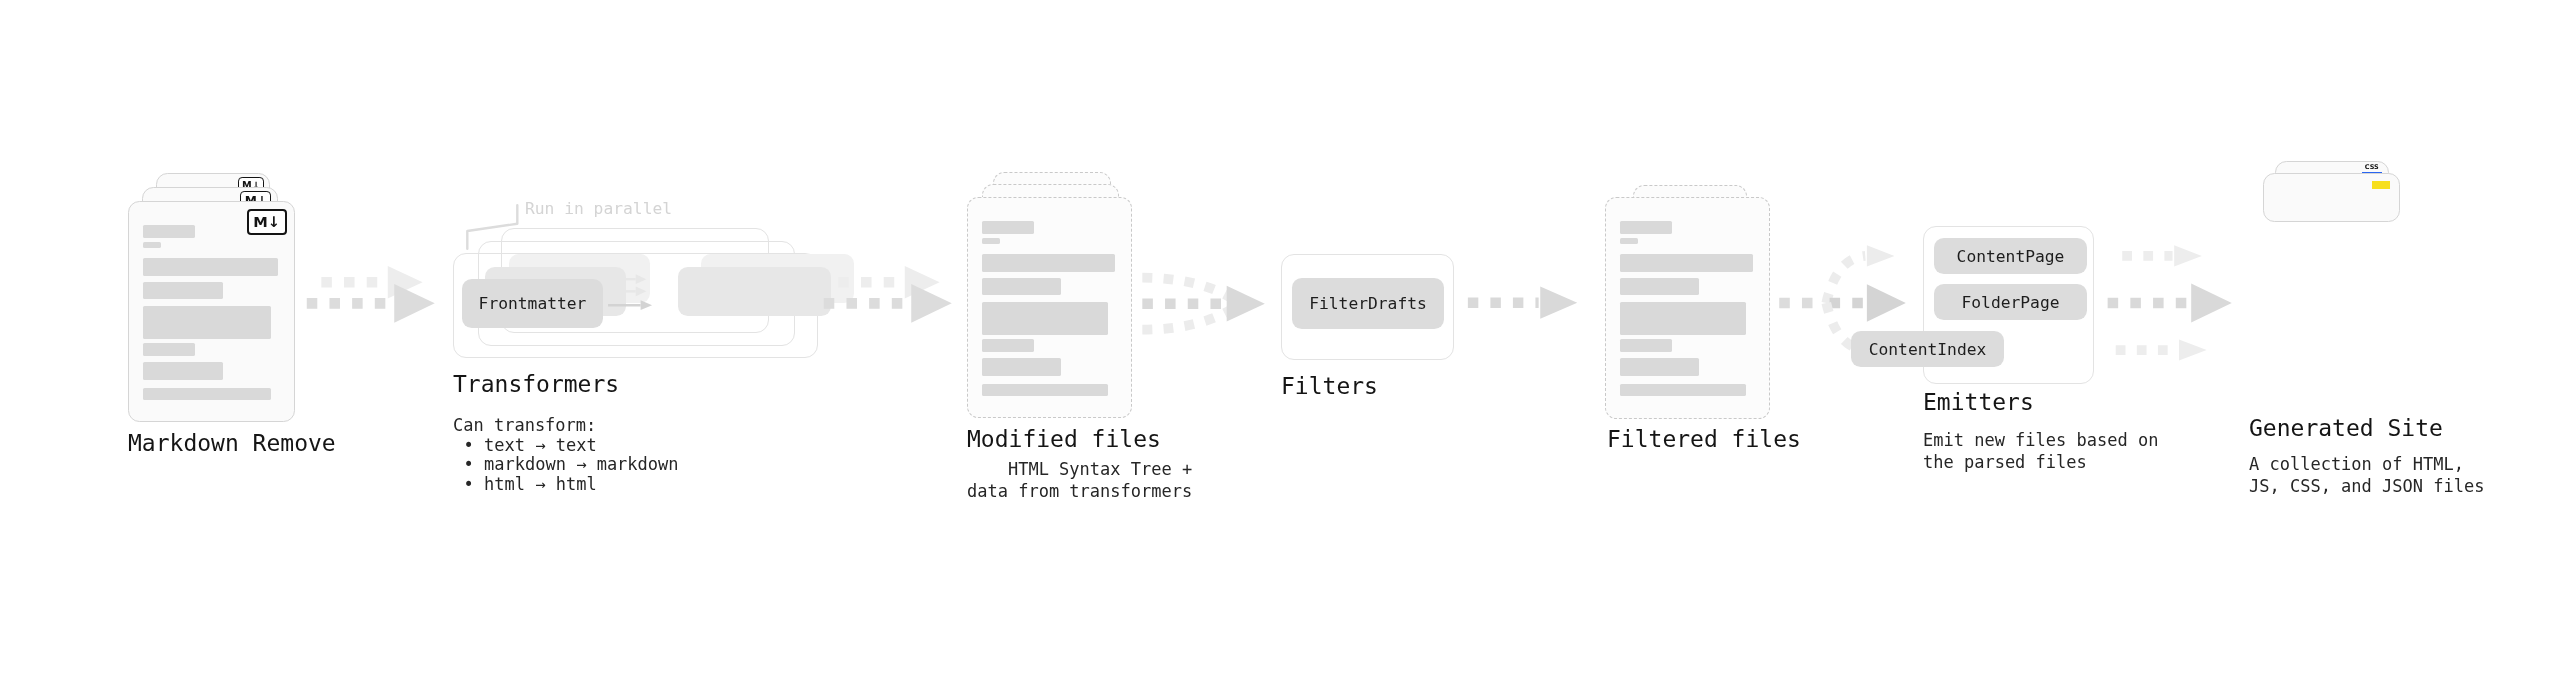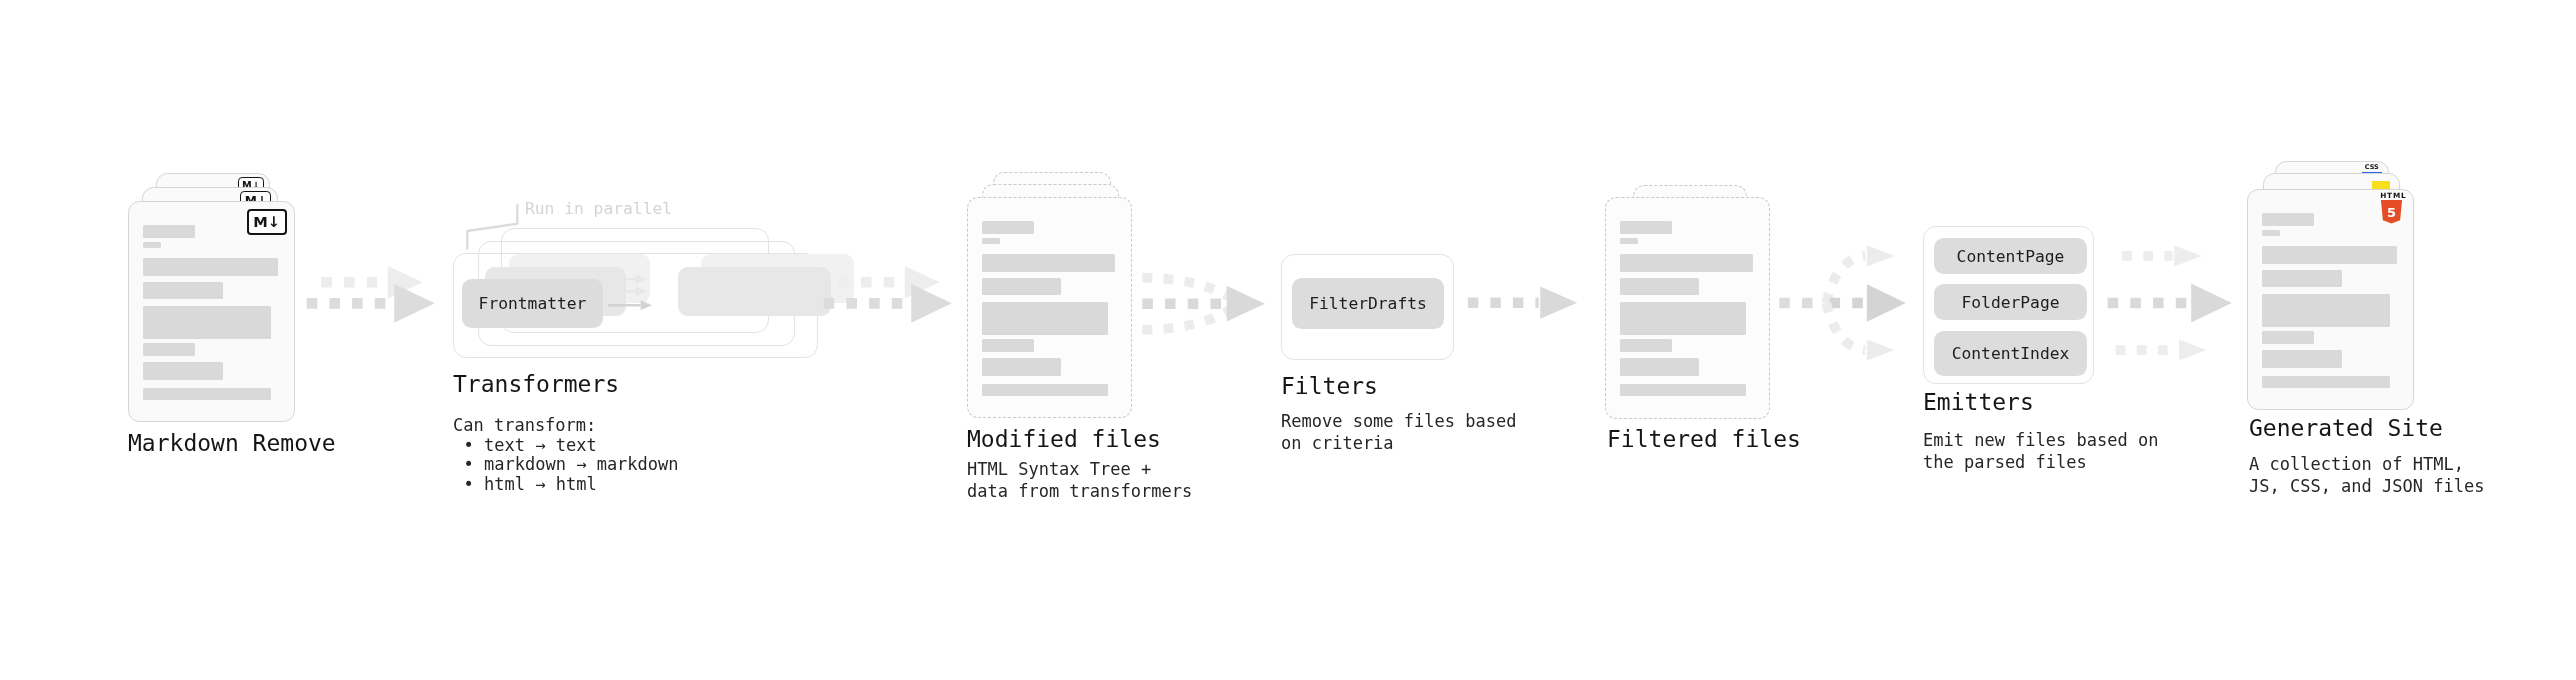--- a/index.html
+++ b/index.html
@@ -124,35 +124,33 @@
       <div class="bar b2"></div>
       <div class="bar b3"></div>
       <div class="bar b4"></div>
       <div class="bar b5"></div>
       <div class="bar b6"></div>
       <div class="bar b7"></div>
       <div class="bar b8"></div>
     </div>
   </div>
   <div class="stage-label" style="left:967px;top:426px;">Modified files</div>
-  <div class="stage-desc" style="left:967px;top:458px;">HTML Syntax Tree +
+  <div class="stage-desc" style="left:967px;top:458px;text-align:right;">HTML Syntax Tree +
 data from transformers</div>
 
   <svg class="abs" style="left:1139px;top:268px;" width="134" height="73" viewBox="0 0 165 90">
     <path d="M4,12 Q70,12 112,36" stroke="#ececec" stroke-width="12" stroke-dasharray="12 14" fill="none"></path>
     <path d="M4,76 Q70,76 112,52" stroke="#ececec" stroke-width="12" stroke-dasharray="12 14" fill="none"></path>
     <line x1="4" y1="44" x2="106" y2="44" stroke="#d9d9d9" stroke-width="13" stroke-dasharray="13 15"></line>
     <polygon points="108,22 155,44 108,66" fill="#d9d9d9"></polygon>
   </svg>
 
   <div class="frame" style="left:1281px;top:254px;width:173px;height:106px;"></div>
   <div class="pill" style="left:1292px;top:278px;width:152px;height:51px;">FilterDrafts</div>
   <div class="stage-label" style="left:1281px;top:373px;text-align:right;">Filters</div>
-  <div class="stage-desc" style="left:1281px;top:410px;">Remove some files based
-on criteria</div>
 
   <svg class="abs" style="left:1464px;top:285px;" width="130" height="37" viewBox="0 0 160 46">
     <line x1="4" y1="22" x2="92" y2="22" stroke="#d9d9d9" stroke-width="13" stroke-dasharray="13 15"></line>
     <polygon points="94,2 140,22 94,42" fill="#d9d9d9"></polygon>
   </svg>
 
   <div class="card dashed z1" style="left:1633px;top:185px;width:114px;height:39px;"></div>
   <div class="card dashed z3" style="left:1605px;top:197px;width:165px;height:222px;">
     <div class="bars">
       <div class="bar b1"></div>
@@ -173,21 +171,21 @@
     <polygon points="112,9 146,22 112,35" fill="#ececec"></polygon>
     <line x1="66" y1="80" x2="110" y2="80" stroke="#d4d4d4" stroke-width="13" stroke-dasharray="13 15"></line>
     <polygon points="112,57 160,80 112,103" fill="#d4d4d4"></polygon>
     <path d="M62,80 C70,115 85,136 110,138" stroke="#ececec" stroke-width="12" stroke-dasharray="12 14" fill="none"></path>
     <polygon points="112,125 146,138 112,151" fill="#ececec"></polygon>
   </svg>
 
   <div class="frame" style="left:1923px;top:226px;width:171px;height:158px;"></div>
   <div class="pill" style="left:1934px;top:238px;width:153px;height:36px;">ContentPage</div>
   <div class="pill" style="left:1934px;top:284px;width:153px;height:36px;">FolderPage</div>
-  <div class="pill" style="left:1934px;top:331px;width:153px;height:45px;">ContentIndex</div>
+  <div class="pill" style="left:1851px;top:331px;width:153px;height:36px;">ContentIndex</div>
   <div class="stage-label" style="left:1923px;top:389px;">Emitters</div>
   <div class="stage-desc" style="left:1923px;top:429px;">Emit new files based on
 the parsed files</div>
 
   <svg class="abs" style="left:2106px;top:238px;" width="142" height="134" viewBox="0 0 175 165">
     <line x1="20" y1="22" x2="82" y2="22" stroke="#ededed" stroke-width="12" stroke-dasharray="12 14"></line>
     <polygon points="84,9 118,22 84,35" fill="#ededed"></polygon>
     <line x1="2" y1="80" x2="103" y2="80" stroke="#d9d9d9" stroke-width="13" stroke-dasharray="13 15"></line>
     <polygon points="105,56 155,80 105,104" fill="#d9d9d9"></polygon>
     <line x1="12" y1="138" x2="88" y2="138" stroke="#ededed" stroke-width="12" stroke-dasharray="12 14"></line>
@@ -196,37 +194,18 @@
 
   <div class="card z1" style="left:2275px;top:161px;width:114px;height:45px;">
     <div class="css-badge">
       <div class="css-word">CSS</div>
       <div class="css-bar"></div>
     </div>
   </div>
   <div class="card z2" style="left:2263px;top:173px;width:137px;height:49px;">
     <div class="js-badge"></div>
   </div>
-  <div class="card z3" style="left:2247px;top:189px;width:167px;height:221px;">
-    <div class="html5-logo">
-      <div class="html5-word">HTML</div>
-      <svg width="23" height="24.4" viewBox="0 0 28 30">
-        <path d="M1 0 h26 l-2.4 25 L14 29 3.4 25 Z" fill="#e44d26"></path>
-        <text x="14" y="21" font-size="16" fill="#ffffff" text-anchor="middle" font-weight="bold" font-family="DejaVu Sans, sans-serif">5</text>
-      </svg>
-    </div>
-    <div class="bars">
-      <div class="bar b1"></div>
-      <div class="bar b2"></div>
-      <div class="bar b3"></div>
-      <div class="bar b4"></div>
-      <div class="bar b5"></div>
-      <div class="bar b6"></div>
-      <div class="bar b7"></div>
-      <div class="bar b8"></div>
-    </div>
-  </div>
   <div class="stage-label" style="left:2249px;top:415px;">Generated Site</div>
   <div class="stage-desc" style="left:2249px;top:453px;">A collection of HTML,
 JS, CSS, and JSON files</div>
 
 </div>
 
 
 </body></html>

